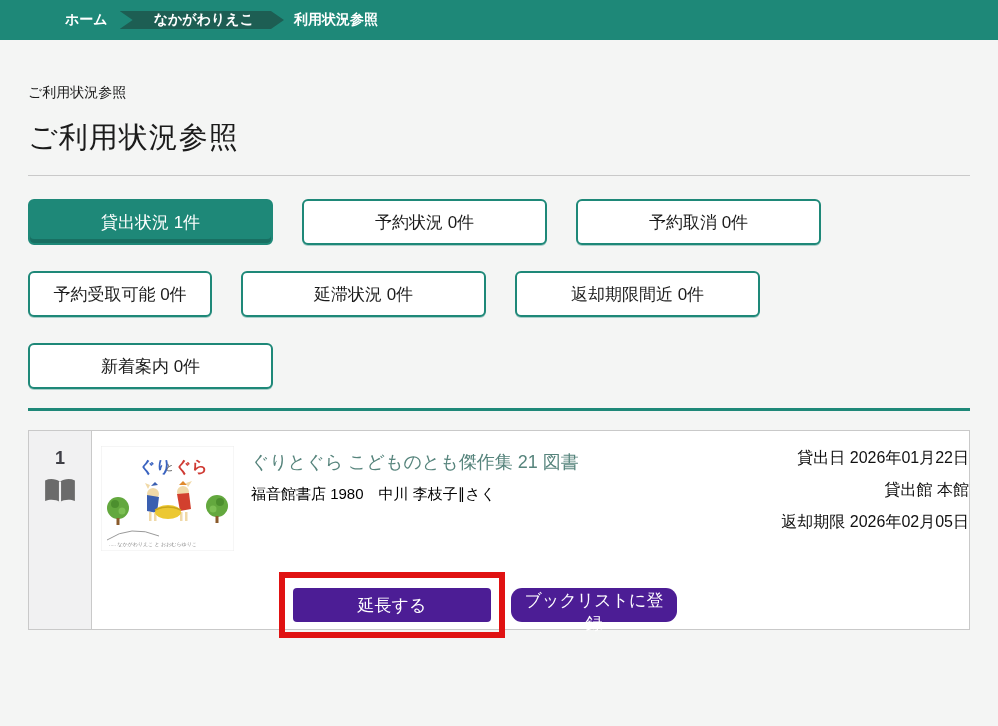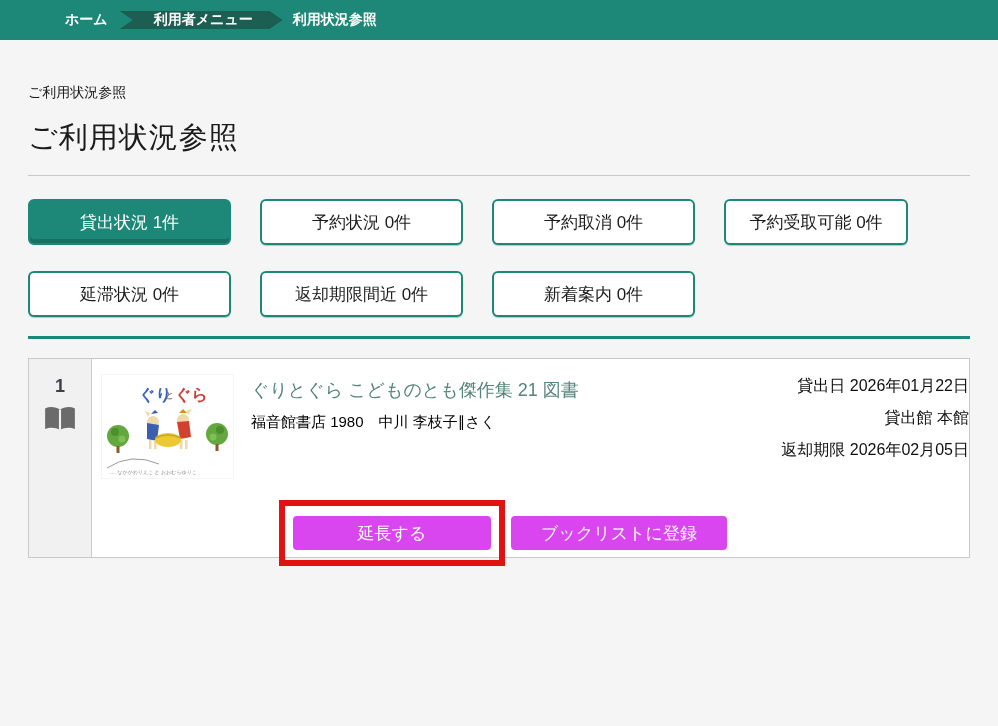--- a/index.html
+++ b/index.html
@@ -29,21 +29,21 @@
 
   
   .content { padding:0 28px; }
   .eyebrow { font-size:14px; padding-top:44px; color:#1b1b1b; }
   h1 { font-size:29px; font-weight:400; margin:16px 0 0 0; color:#1b1b1b; letter-spacing:1px; }
   .divider { height:1px; background:#c9c9c9; margin-top:17px; }
 
   
   .tabs { display:flex; flex-wrap:wrap; gap:26px 29px; margin-top:23px; width:942px; }
   .tab {
-    width:203px; height:46px;
+    width:245px; height:46px;
     border:2px solid #1E8878; border-radius:6px;
     background:#fff; color:#1b1b1b;
     font-size:17px; font-family:inherit;
     display:flex; align-items:center; justify-content:center;
     cursor:pointer;
     box-shadow:0 1px 0 rgba(30,136,120,.35);
   }
   .tab.wide { width:184px; }
   .tab.active {
     background:#1E8878; color:#fff;
@@ -73,33 +73,33 @@
   .item-sub { font-size:15px; color:#000000; margin-top:11px; }
   .item-dates { width:266px; flex:0 0 266px; font-size:16px; color:#101010; padding-top:2px;text-align:right; }
   .item-dates .dl { margin-bottom:12px; line-height:20px; }
 
   .actions {
     display:flex; align-items:center; gap:6px;
     margin-top:21px; margin-bottom:-9px; margin-left:178px;
   }
   .red-box { border:6px solid #E01212; padding:10px 8px; background:transparent; }
   .btn {
-    height:34px; background:#d946ef; color:#fff;
+    height:34px; background:#4c1d95; color:#fff;
     border:none; border-radius:4px;
     font-size:17px; font-family:inherit; cursor:pointer;
   }
   .btn-extend { width:198px; }
-  .btn-booklist { width:216px; }
+  .btn-booklist { width:166px;border-radius:11px; }
 </style>
 </head>
 <body>
 
 <div class="breadcrumb">
   <div class="bc-item bc-home">ホーム</div>
-  <div class="bc-item bc-arrow">利用者メニュー</div>
+  <div class="bc-item bc-arrow">なかがわりえこ</div>
   <div class="bc-item bc-last">利用状況参照</div>
 </div>
 
 <div class="content">
   <div class="eyebrow">ご利用状況参照</div>
   <h1>ご利用状況参照</h1>
   <div class="divider"></div>
 
   <div class="tabs">
     <button class="tab active">貸出状況 1件</button>

